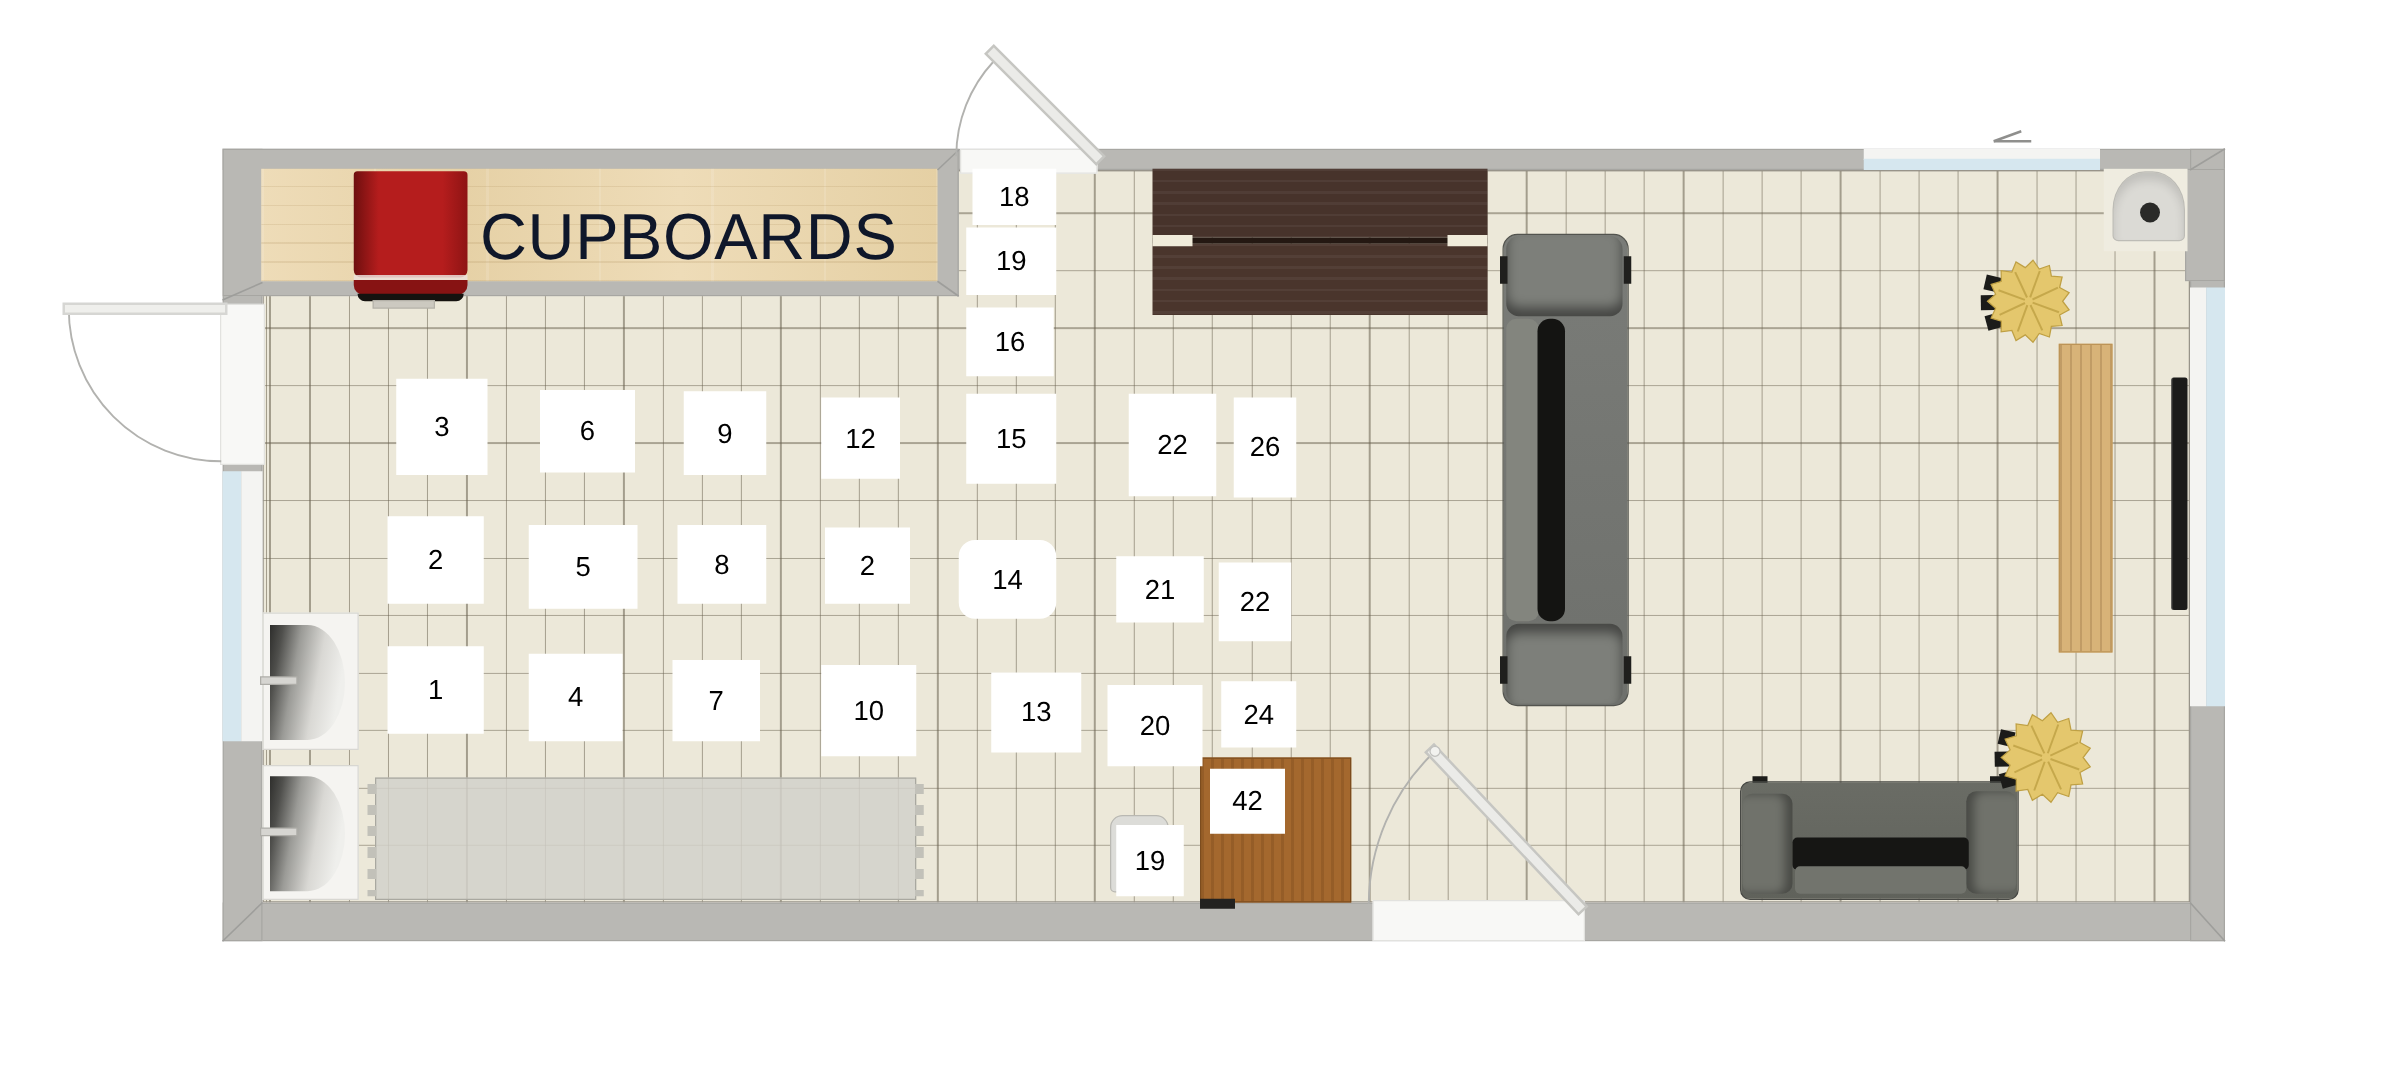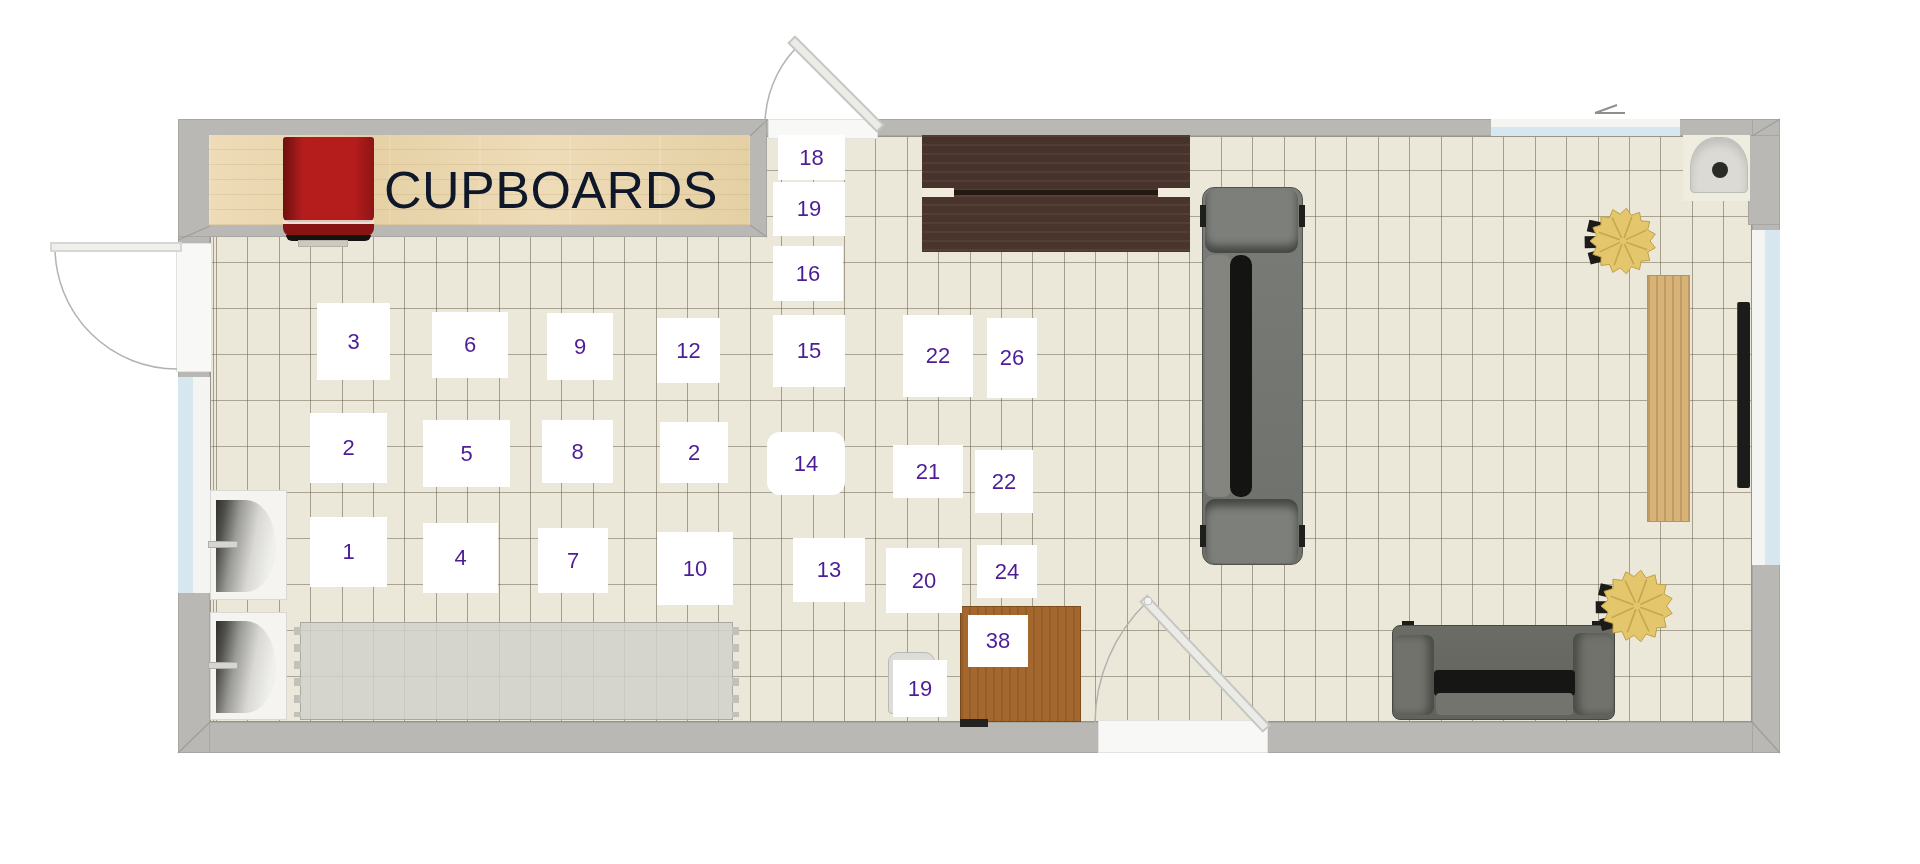--- a/index.html
+++ b/index.html
@@ -14,21 +14,21 @@
       repeating-linear-gradient(0deg, rgba(104,96,78,.5) 0 1px, transparent 1px 46px);
     background-position:6px 0,0 1px;
     box-shadow:inset 0 0 0 1px #98948a;
   }
   .wall{background:#b9b8b4;box-shadow:inset 0 0 0 1px #a7a6a2;}
   .sill{background:#f8f8f6;box-shadow:inset 0 0 0 1px #e2e2df;}
   .glass{background:#d6e7ef;}
   .frame{background:#f4f4f2;}
   .marker{
     position:absolute;background:#ffffff;display:flex;align-items:center;justify-content:center;
-    color:#4c1d95;font-size:22px;font-family:"Liberation Sans","DejaVu Sans",sans-serif;
+    color:#000000;font-size:22px;font-family:"Liberation Sans","DejaVu Sans",sans-serif;
   }
   #cupboards-label{
     color:#0f172a;font-size:52px;letter-spacing:.5px;white-space:nowrap;
     transform:scaleX(.66);transform-origin:left center;
   }
   .wood-grain-v{background-image:repeating-linear-gradient(90deg, rgba(70,35,5,.16) 0 2px, transparent 2px 8px);}
   svg{display:block;}
 </style>
 </head>
 <body>
@@ -168,21 +168,21 @@
       <div class="marker" style="left: 793px; top: 538px; width: 72px; height: 64px;">13</div>
       <div class="marker" style="left: 767px; top: 432px; width: 78px; height: 63px; border-radius: 13px;">14</div>
       <div class="marker" style="left: 773px; top: 315px; width: 72px; height: 72px;">15</div>
       <div class="marker" style="left: 773px; top: 246px; width: 70px; height: 55px;">16</div>
       <div class="marker" style="left: 773px; top: 182px; width: 72px; height: 54px;">19</div>
       <div class="marker" style="left: 778px; top: 135px; width: 67px; height: 45px;">18</div>
       <div class="marker" style="left: 893px; top: 660px; width: 54px; height: 57px;">19</div>
       <div class="marker" style="left: 886px; top: 548px; width: 76px; height: 65px;">20</div>
       <div class="marker" style="left: 893px; top: 445px; width: 70px; height: 53px;">21</div>
       <div class="marker" style="left: 903px; top: 315px; width: 70px; height: 82px;">22</div>
-      <div class="marker" style="left: 968px; top: 615px; width: 60px; height: 52px;">38</div>
+      <div class="marker" style="left: 968px; top: 615px; width: 60px; height: 52px;">42</div>
       <div class="marker" style="left: 977px; top: 545px; width: 60px; height: 53px;">24</div>
       <div class="marker" style="left: 975px; top: 450px; width: 58px; height: 63px;">22</div>
       <div class="marker" style="left: 987px; top: 318px; width: 50px; height: 80px;">26</div>
     </div>
 
   <svg class="abs" style="left:0;top:0;pointer-events:none;" width="1920" height="864" viewBox="0 0 1920 864">
 
     <g stroke="#9e9e9b" stroke-width="1.3">
       <line x1="178" y1="753" x2="210" y2="722"></line>
       <line x1="1780" y1="753" x2="1752" y2="722"></line>

